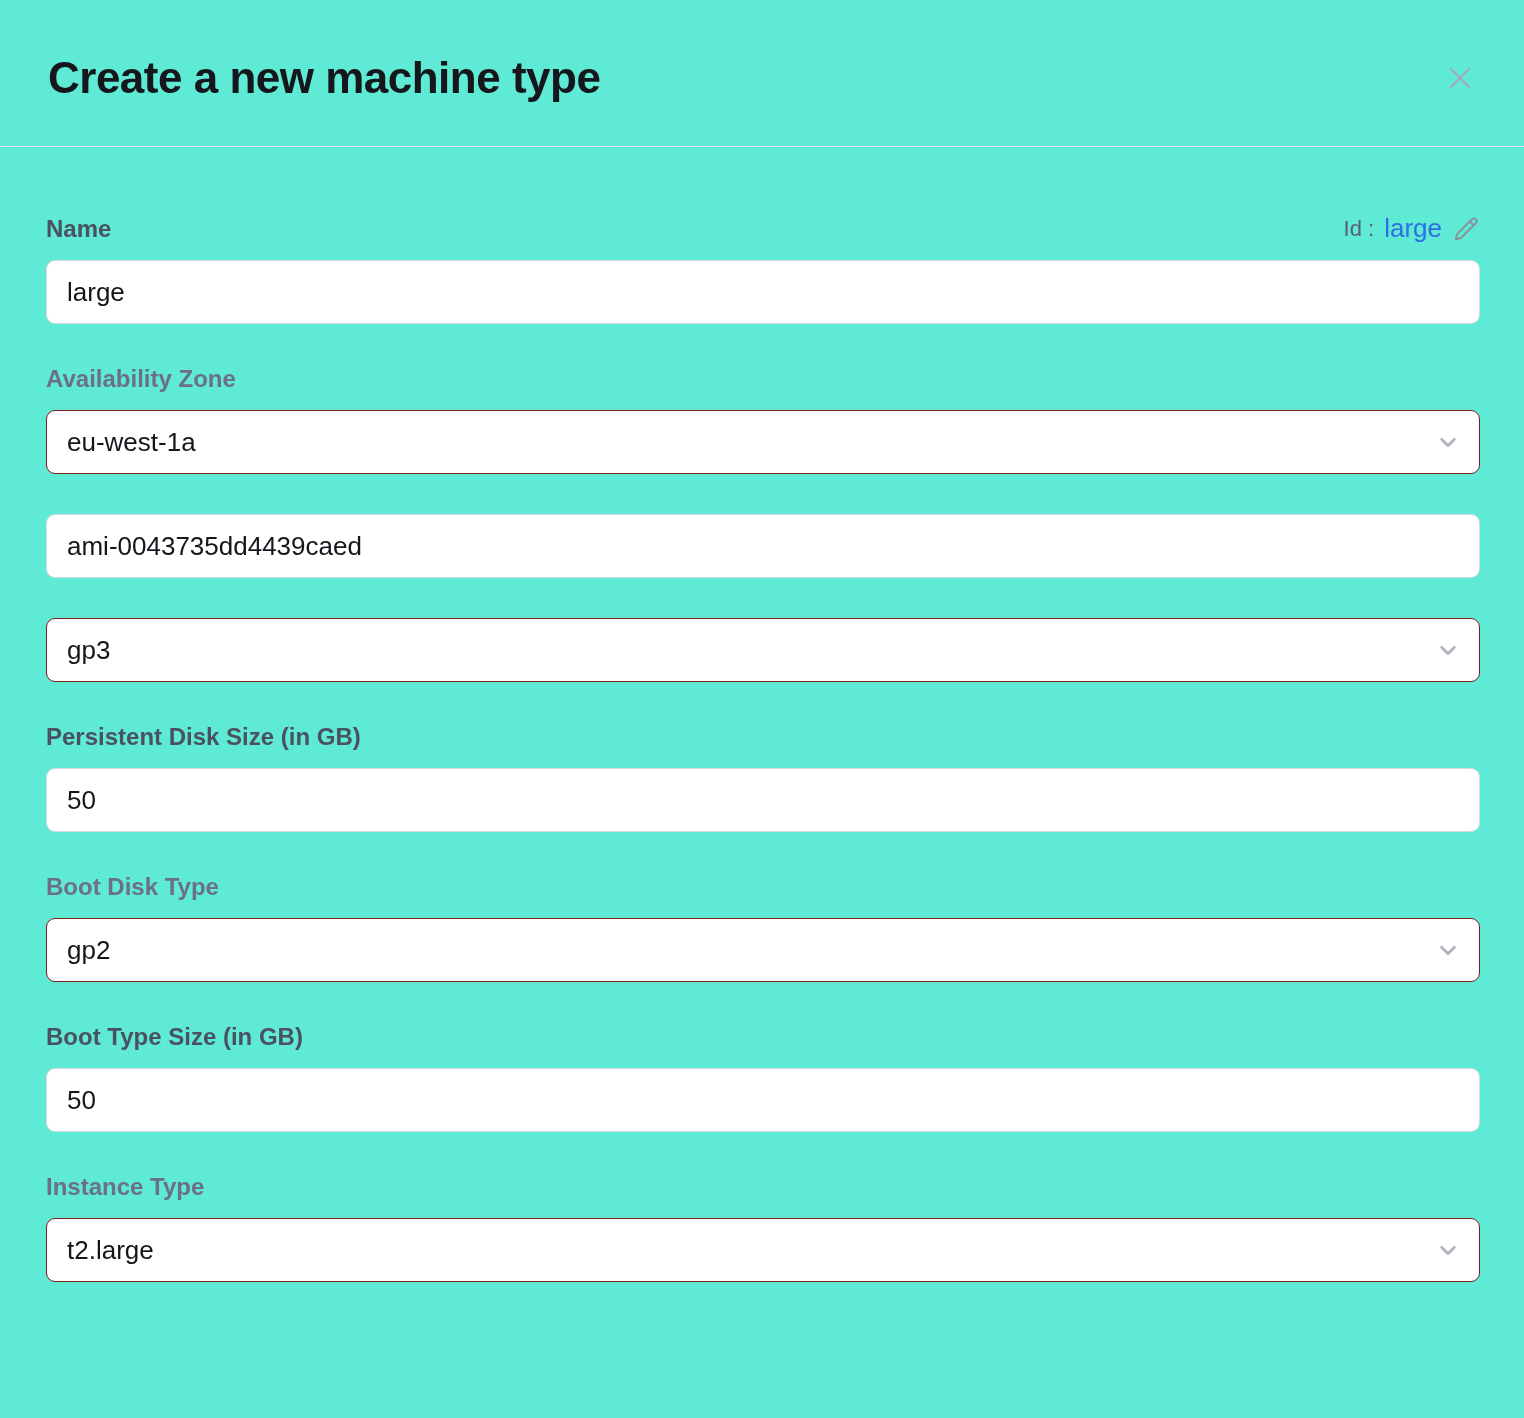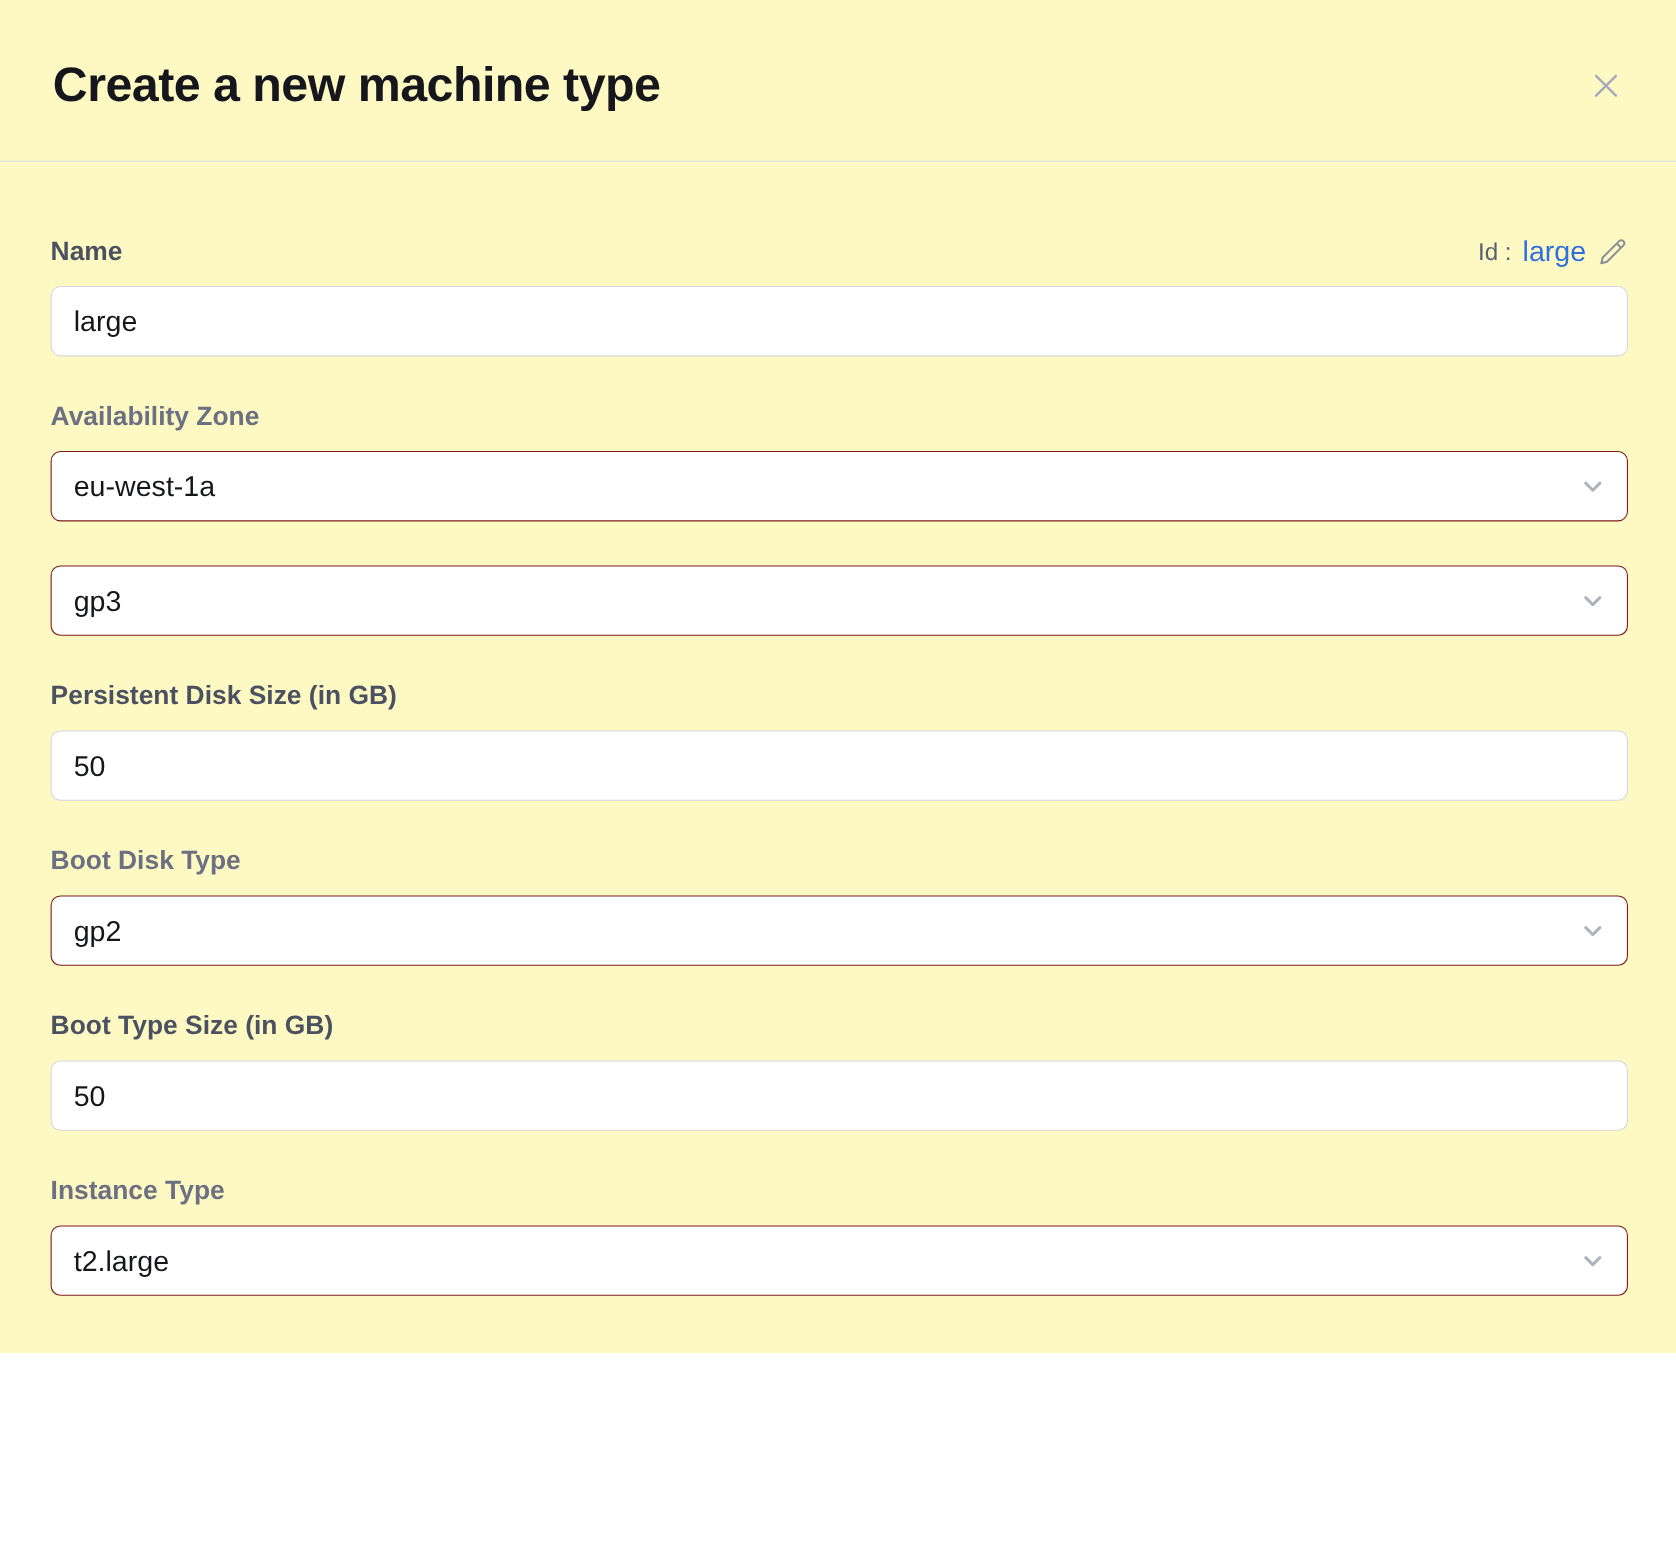--- a/index.html
+++ b/index.html
@@ -1,19 +1,19 @@
 <!DOCTYPE html>
 <html><head>
 <meta charset="utf-8">
 <style>
   * { margin: 0; padding: 0; box-sizing: border-box; }
   html, body { width: 1524px; height: 1418px; background: #ffffff; overflow: hidden; }
   body { font-family: "Liberation Sans", "DejaVu Sans", sans-serif; }
 
-  .modal { width: 1524px; height: 1230px; background: #fef9c3; }
+  .modal { width: 1524px; height: 1418px; background: #5eead4; }
 
   
   .modal-header {
     height: 147px;
     display: flex;
     align-items: center;
     justify-content: space-between;
     padding: 10px 44px 0 48px;
     border-bottom: 1px solid #e2e4ea;
   }
@@ -132,20 +132,21 @@
         <span>eu-west-1a</span>
         <span class="icon">
           <svg width="22" height="22" viewBox="0 0 24 24" fill="none">
             <path d="M5 9 L12 16 L19 9" stroke="#b0b3bc" stroke-width="3" stroke-linecap="round" stroke-linejoin="round"></path>
           </svg>
         </span>
       </div>
     </div>
 
     <div class="field">
+      <input class="text-input" type="text" value="ami-0043735dd4439caed" style="">
     </div>
 
     <div class="field">
       <div class="select-box">
         <span>gp3</span>
         <span class="icon">
           <svg width="22" height="22" viewBox="0 0 24 24" fill="none">
             <path d="M5 9 L12 16 L19 9" stroke="#b0b3bc" stroke-width="3" stroke-linecap="round" stroke-linejoin="round"></path>
           </svg>
         </span>

